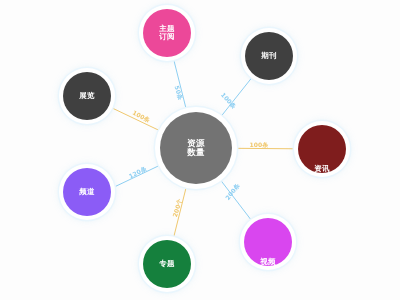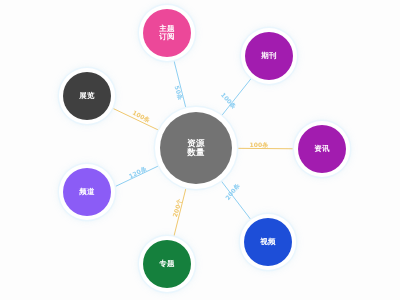--- a/index.html
+++ b/index.html
@@ -84,27 +84,27 @@
       <div class="edge-label" style="color: rgb(142, 207, 242); left: 233px; top: 192px; transform: translate(-50%, -50%) rotate(-53deg);">200条</div>
       <div class="edge-label" style="color: rgb(240, 200, 110); left: 178px; top: 208px; transform: translate(-50%, -50%) rotate(-74deg);">200个</div>
       <div class="edge-label" style="color: rgb(142, 207, 242); left: 138px; top: 173px; transform: translate(-50%, -50%) rotate(-27deg);">120条</div>
       <div class="edge-label" style="color: rgb(240, 200, 110); left: 141px; top: 117px; transform: translate(-50%, -50%) rotate(27deg);">100条</div>
     </div>
   <div id="node-layer">
       <div class="node leaf" style="width: 48px; height: 48px; left: 143px; top: 9px; background: #ec4899; box-shadow: rgb(255, 255, 255) 0px 0px 0px 4px, rgb(234, 246, 253) 0px 0px 0px 5.5px, rgba(140, 200, 235, 0.28) 0px 0px 9px 3px;">
         <span class="node-label">主题
 订阅</span>
       </div>
-      <div class="node leaf" style="width: 48px; height: 48px; left: 245px; top: 32px; background: #a21caf; box-shadow: rgb(255, 255, 255) 0px 0px 0px 4px, rgb(234, 246, 253) 0px 0px 0px 5.5px, rgba(140, 200, 235, 0.28) 0px 0px 9px 3px;">
+      <div class="node leaf" style="width: 48px; height: 48px; left: 245px; top: 32px; background: #404040; box-shadow: rgb(255, 255, 255) 0px 0px 0px 4px, rgb(234, 246, 253) 0px 0px 0px 5.5px, rgba(140, 200, 235, 0.28) 0px 0px 9px 3px;">
         <span class="node-label">期刊</span>
       </div>
-      <div class="node leaf" style="width: 48px; height: 48px; left: 298px; top: 125px; background: #a21caf; box-shadow: rgb(255, 255, 255) 0px 0px 0px 4px, rgb(234, 246, 253) 0px 0px 0px 5.5px, rgba(140, 200, 235, 0.28) 0px 0px 9px 3px;">
+      <div class="node leaf" style="width: 48px; height: 48px; left: 298px; top: 125px; background: #7f1d1d; box-shadow: rgb(255, 255, 255) 0px 0px 0px 4px, rgb(234, 246, 253) 0px 0px 0px 5.5px, rgba(140, 200, 235, 0.28) 0px 0px 9px 3px; align-items: flex-end;">
         <span class="node-label">资讯</span>
       </div>
-      <div class="node leaf" style="width: 48px; height: 48px; left: 244px; top: 218px; background: #1d4ed8; box-shadow: rgb(255, 255, 255) 0px 0px 0px 4px, rgb(234, 246, 253) 0px 0px 0px 5.5px, rgba(140, 200, 235, 0.28) 0px 0px 9px 3px;">
+      <div class="node leaf" style="width: 48px; height: 48px; left: 244px; top: 218px; background: #d946ef; box-shadow: rgb(255, 255, 255) 0px 0px 0px 4px, rgb(234, 246, 253) 0px 0px 0px 5.5px, rgba(140, 200, 235, 0.28) 0px 0px 9px 3px; align-items: flex-end;">
         <span class="node-label">视频</span>
       </div>
       <div class="node leaf" style="width: 48px; height: 48px; left: 143px; top: 240px; background: #15803d; box-shadow: rgb(255, 255, 255) 0px 0px 0px 4px, rgb(234, 246, 253) 0px 0px 0px 5.5px, rgba(140, 200, 235, 0.28) 0px 0px 9px 3px;">
         <span class="node-label">专题</span>
       </div>
       <div class="node leaf" style="width: 48px; height: 48px; left: 63px; top: 168px; background: #8b5cf6; box-shadow: rgb(255, 255, 255) 0px 0px 0px 4px, rgb(234, 246, 253) 0px 0px 0px 5.5px, rgba(140, 200, 235, 0.28) 0px 0px 9px 3px;">
         <span class="node-label">频道</span>
       </div>
       <div class="node leaf" style="width: 48px; height: 48px; left: 63px; top: 72px; background: #404040; box-shadow: rgb(255, 255, 255) 0px 0px 0px 4px, rgb(234, 246, 253) 0px 0px 0px 5.5px, rgba(140, 200, 235, 0.28) 0px 0px 9px 3px;">
         <span class="node-label">展览</span>

